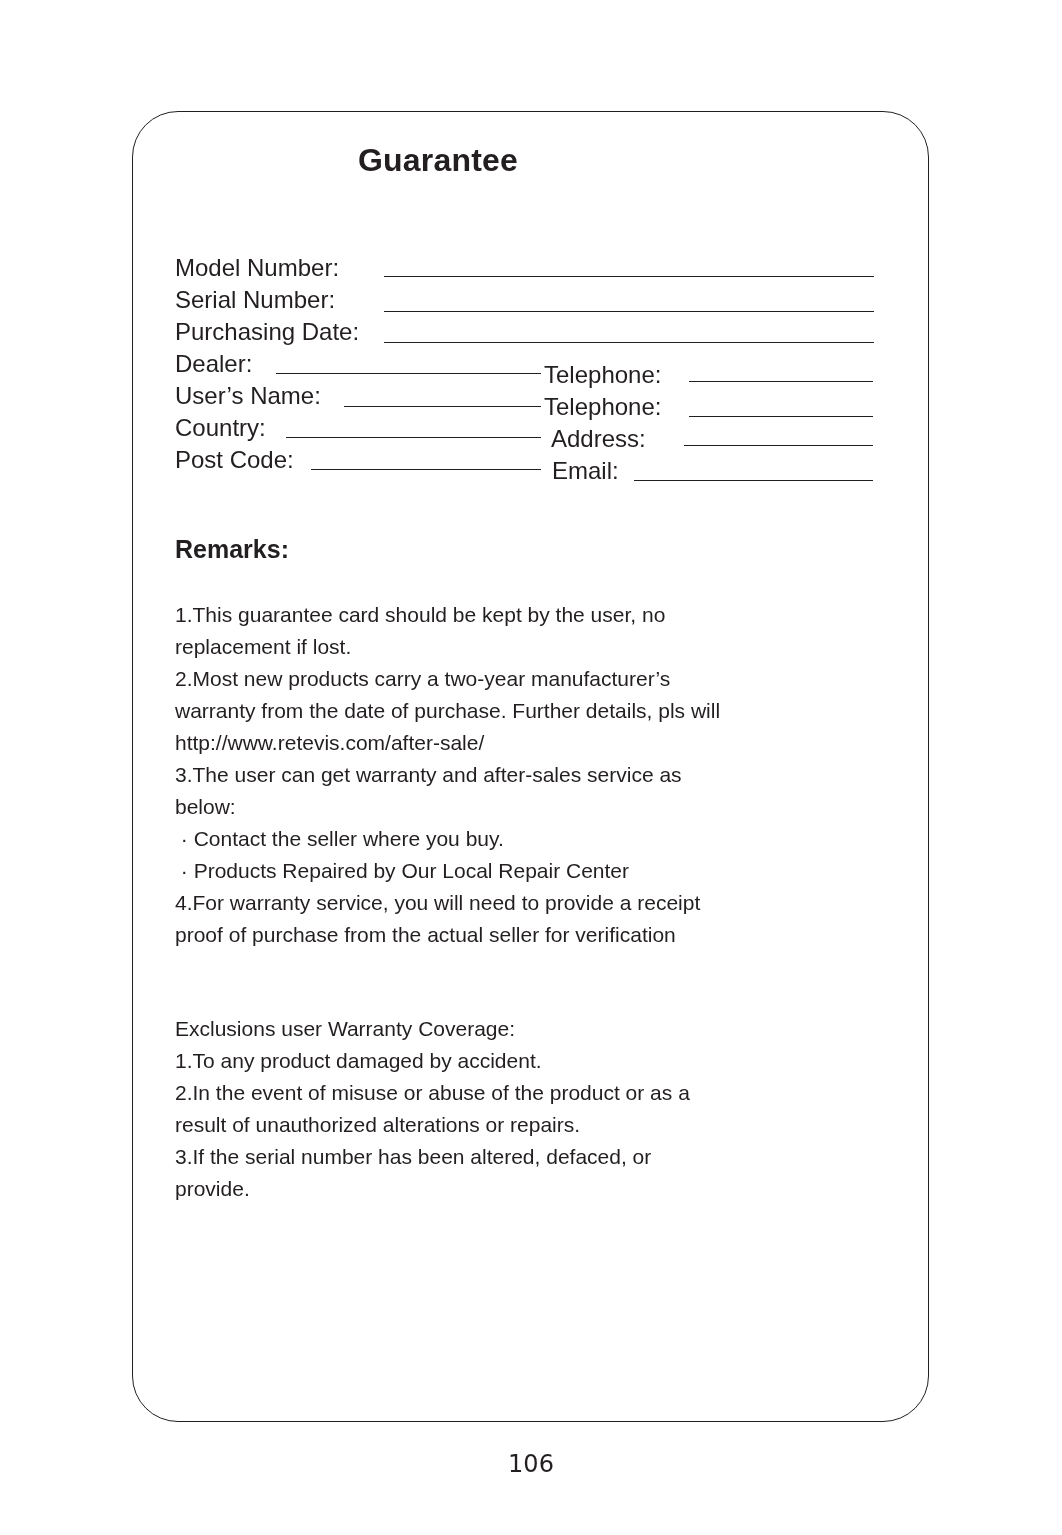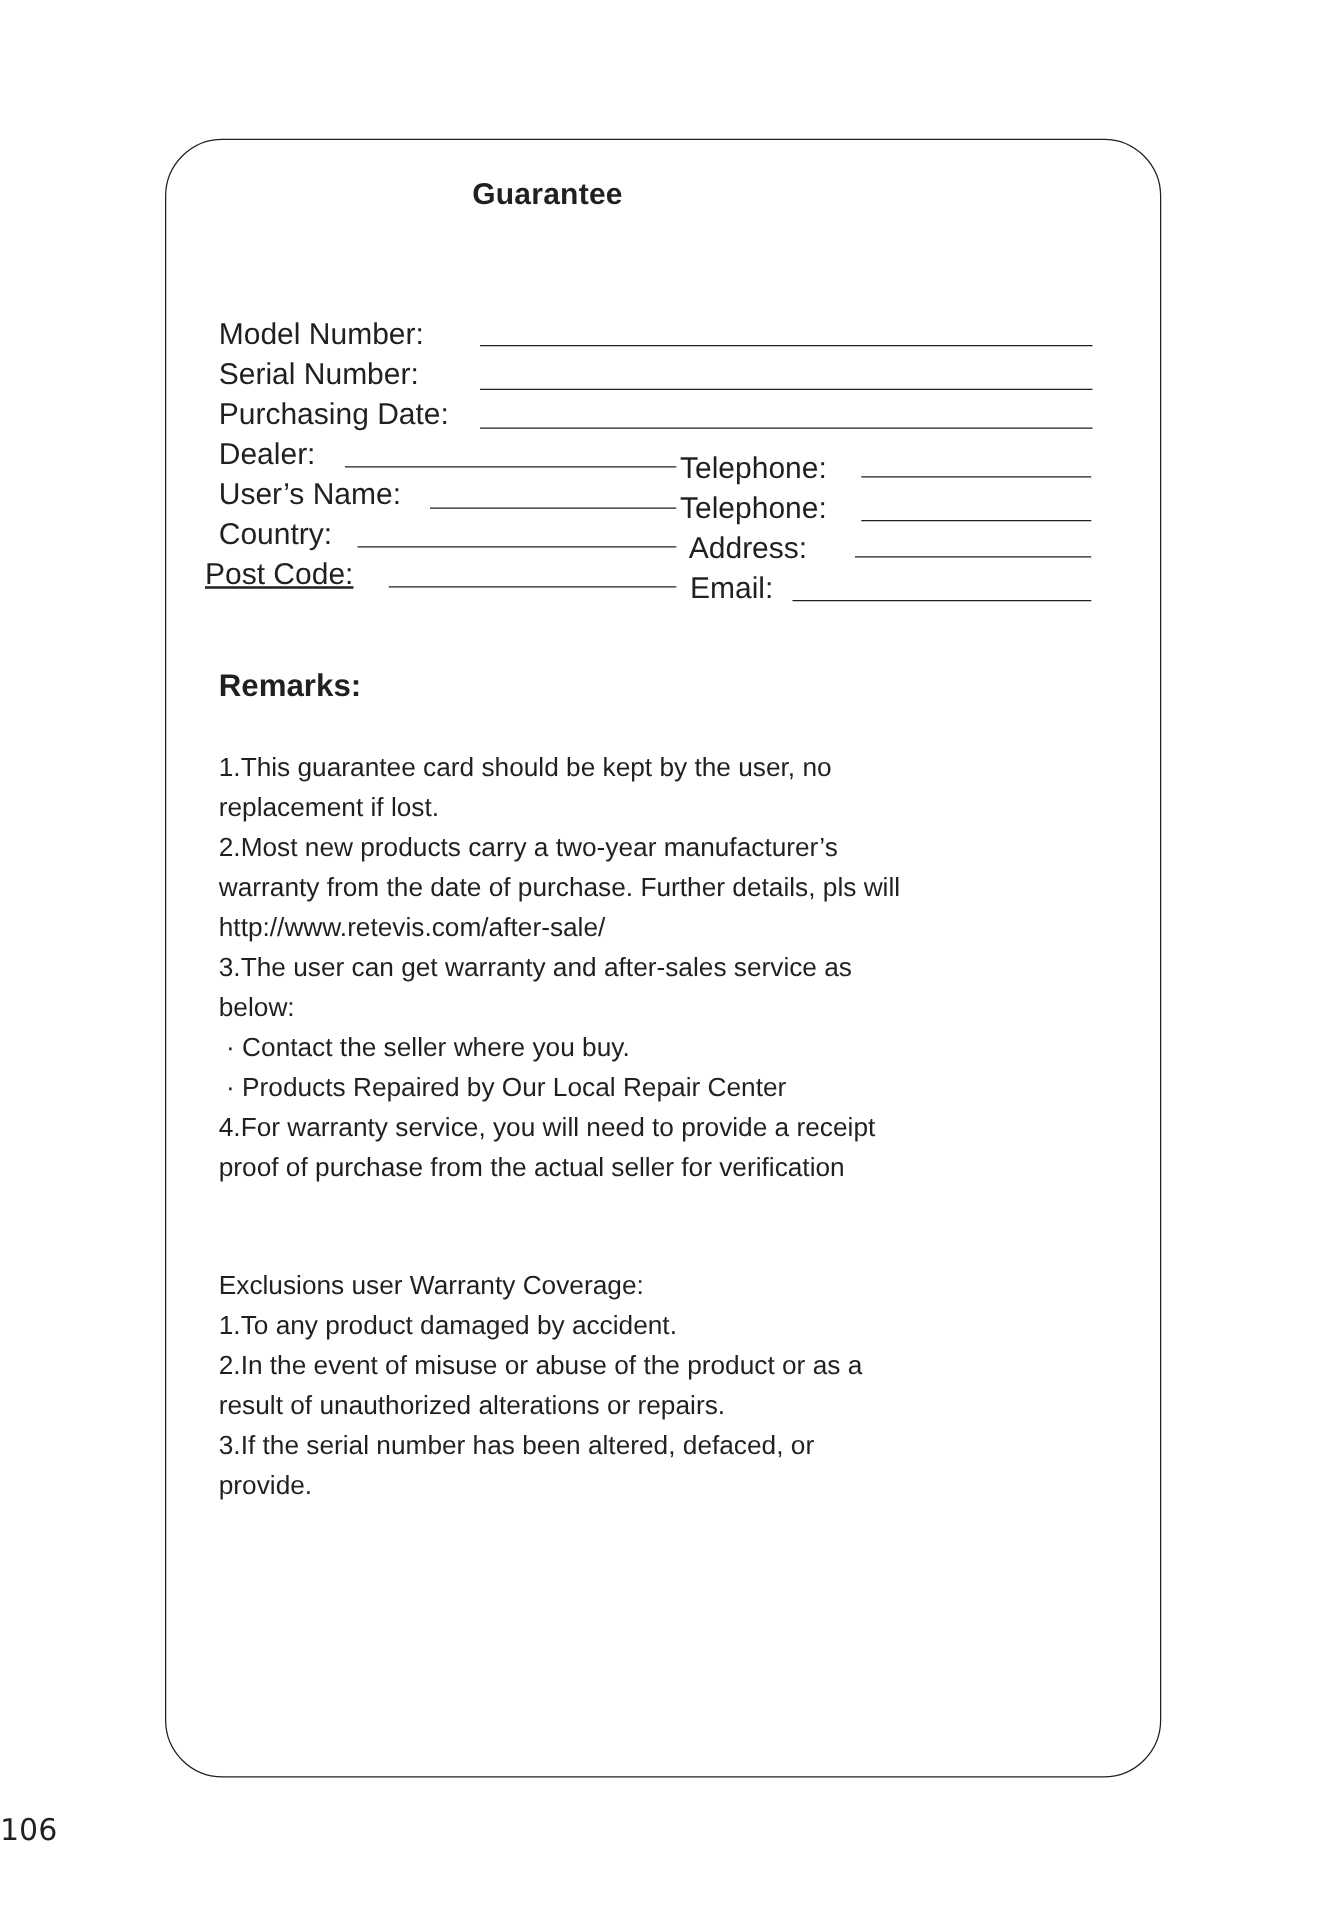--- a/index.html
+++ b/index.html
@@ -25,21 +25,21 @@
       border-radius: 46px;
       box-sizing: border-box;
     }
     .title {
       position: absolute;
       left: 0;
       width: 876px;
       top: 142px;
       text-align: center;
       font-weight: bold;
-      font-size: 24px;
+      font-size: 32px;
       letter-spacing: 0.2px;
     }
     .lbl {
       position: absolute;
       font-size: 24px;
       line-height: 28px;
       white-space: nowrap;
     }
     .line {
       position: absolute;
@@ -59,20 +59,21 @@
       width: 720px;
       font-size: 21px;
       line-height: 32px;
     }
     .para div { white-space: nowrap; }
     .page-num {
       position: absolute;
       left: 0;
       width: 1062px;
       top: 1450px;
+      text-align: center;
       font-size: 24px;
       font-family: "DejaVu Sans", sans-serif;
       font-weight: normal;
     }
   </style>
 </head>
 <body>
 
 <div class="card"></div>
 
@@ -89,21 +90,21 @@
 
 <div class="lbl" style="left:175px; top:350px;">Dealer:</div>
 <div class="line" style="left:276px; top:373px; width:265px;"></div>
 
 <div class="lbl" style="left:175px; top:382px;">User’s Name:</div>
 <div class="line" style="left:344px; top:406px; width:197px;"></div>
 
 <div class="lbl" style="left:175px; top:414px;">Country:</div>
 <div class="line" style="left:286px; top:437px; width:255px;"></div>
 
-<div class="lbl" style="left:164px; top:446px;text-decoration:underline;">Post Code:</div>
+<div class="lbl" style="left:175px; top:446px;">Post Code:</div>
 <div class="line" style="left:311px; top:469px; width:230px;"></div>
 
 <div class="lbl" style="left:544px; top:361px;">Telephone:</div>
 <div class="line" style="left:689px; top:381px; width:184px;"></div>
 
 <div class="lbl" style="left:544px; top:393px;">Telephone:</div>
 <div class="line" style="left:689px; top:416px; width:184px;"></div>
 
 <div class="lbl" style="left:551px; top:425px;">Address:</div>
 <div class="line" style="left:684px; top:445px; width:189px;"></div>

